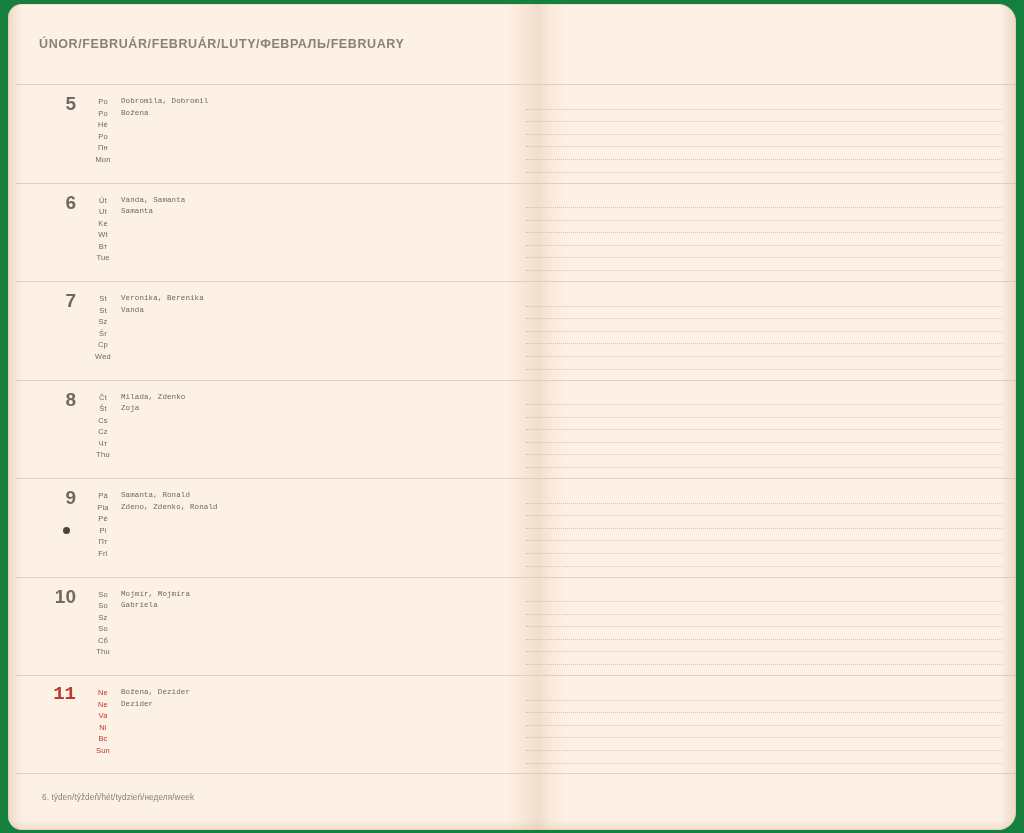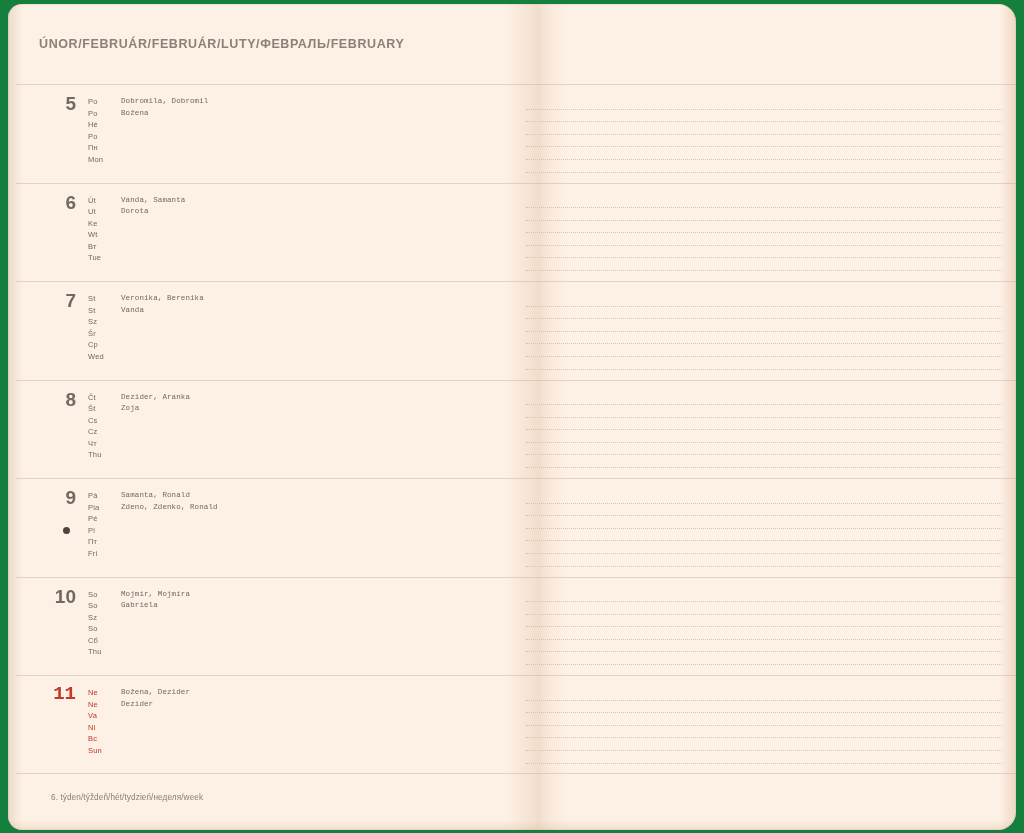--- a/index.html
+++ b/index.html
@@ -125,20 +125,21 @@
     left: 72px;
     top: 11px;
     width: 30px;
   }
   .abbr {
     font-size: 7.5px;
     line-height: 11.6px;
     color: #6f6a63;
     letter-spacing: 0.2px;
     white-space: nowrap;
+    text-align: center;
   }
   .day-row.sunday .abbr { color: #c0392b; }
 
   .names {
     position: absolute;
     left: 105px;
     top: 11px;
   }
   .name {
     font-size: 7.5px;
@@ -174,21 +175,21 @@
 
   .footer-rule {
     position: absolute;
     left: 8px;
     right: 0;
     top: 769px;
     border-top: 1px solid #e3d2c2;
   }
   .week-label {
     position: absolute;
-    left: 31px;
+    left: 22px;
     top: 789px;
     font-size: 8.2px;
     color: #8a8178;
     letter-spacing: 0.1px;
     padding-left: 12px;
   }
 </style>
 </head>
 <body>
 
@@ -228,21 +229,21 @@
             <div class="abbrs">
               <div class="abbr">Út</div>
               <div class="abbr">Ut</div>
               <div class="abbr">Ke</div>
               <div class="abbr">Wt</div>
               <div class="abbr">Вт</div>
               <div class="abbr">Tue</div>
             </div>
             <div class="names">
               <div class="name">Vanda, Samanta</div>
-              <div class="name">Dorota</div>
+              <div class="name">Samanta</div>
             </div>
             <div class="dots">
               <div class="dotline"></div>
               <div class="dotline"></div>
               <div class="dotline"></div>
               <div class="dotline"></div>
               <div class="dotline"></div>
               <div class="dotline"></div>
             </div>
           </div>
@@ -273,21 +274,21 @@
             <div class="daynum">8</div>
             <div class="abbrs">
               <div class="abbr">Čt</div>
               <div class="abbr">Št</div>
               <div class="abbr">Cs</div>
               <div class="abbr">Cz</div>
               <div class="abbr">Чт</div>
               <div class="abbr">Thu</div>
             </div>
             <div class="names">
-              <div class="name">Dezider, Aranka</div>
+              <div class="name">Milada, Zdenko</div>
               <div class="name">Zoja</div>
             </div>
             <div class="dots">
               <div class="dotline"></div>
               <div class="dotline"></div>
               <div class="dotline"></div>
               <div class="dotline"></div>
               <div class="dotline"></div>
               <div class="dotline"></div>
             </div>

